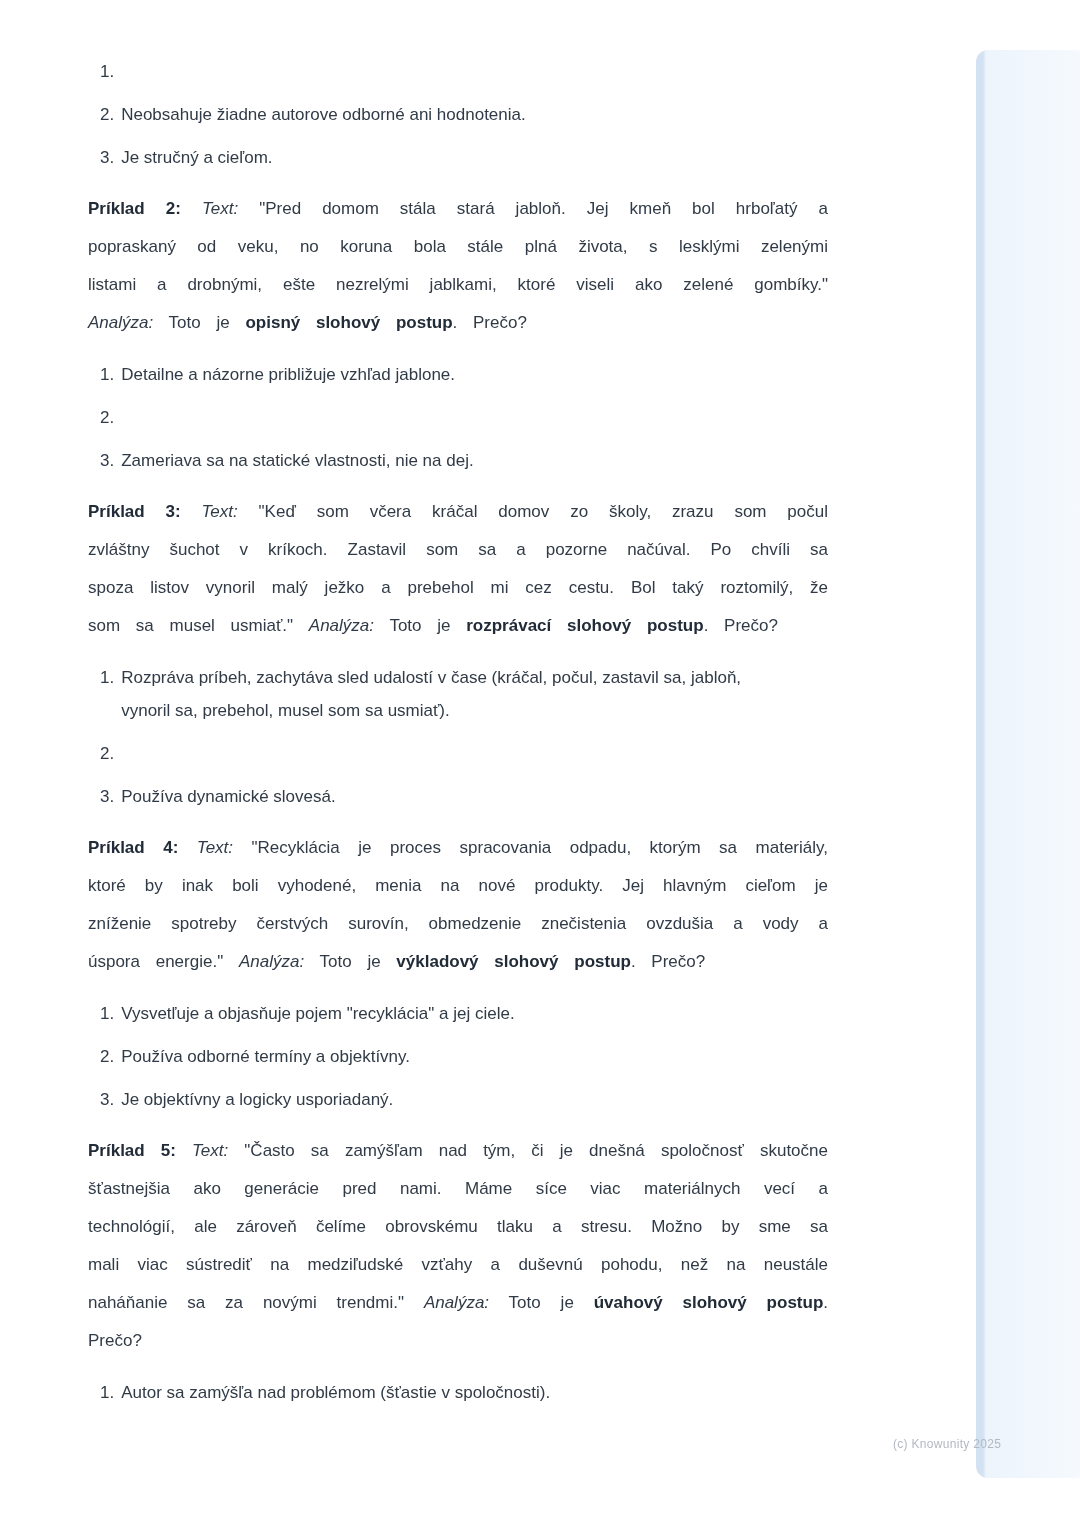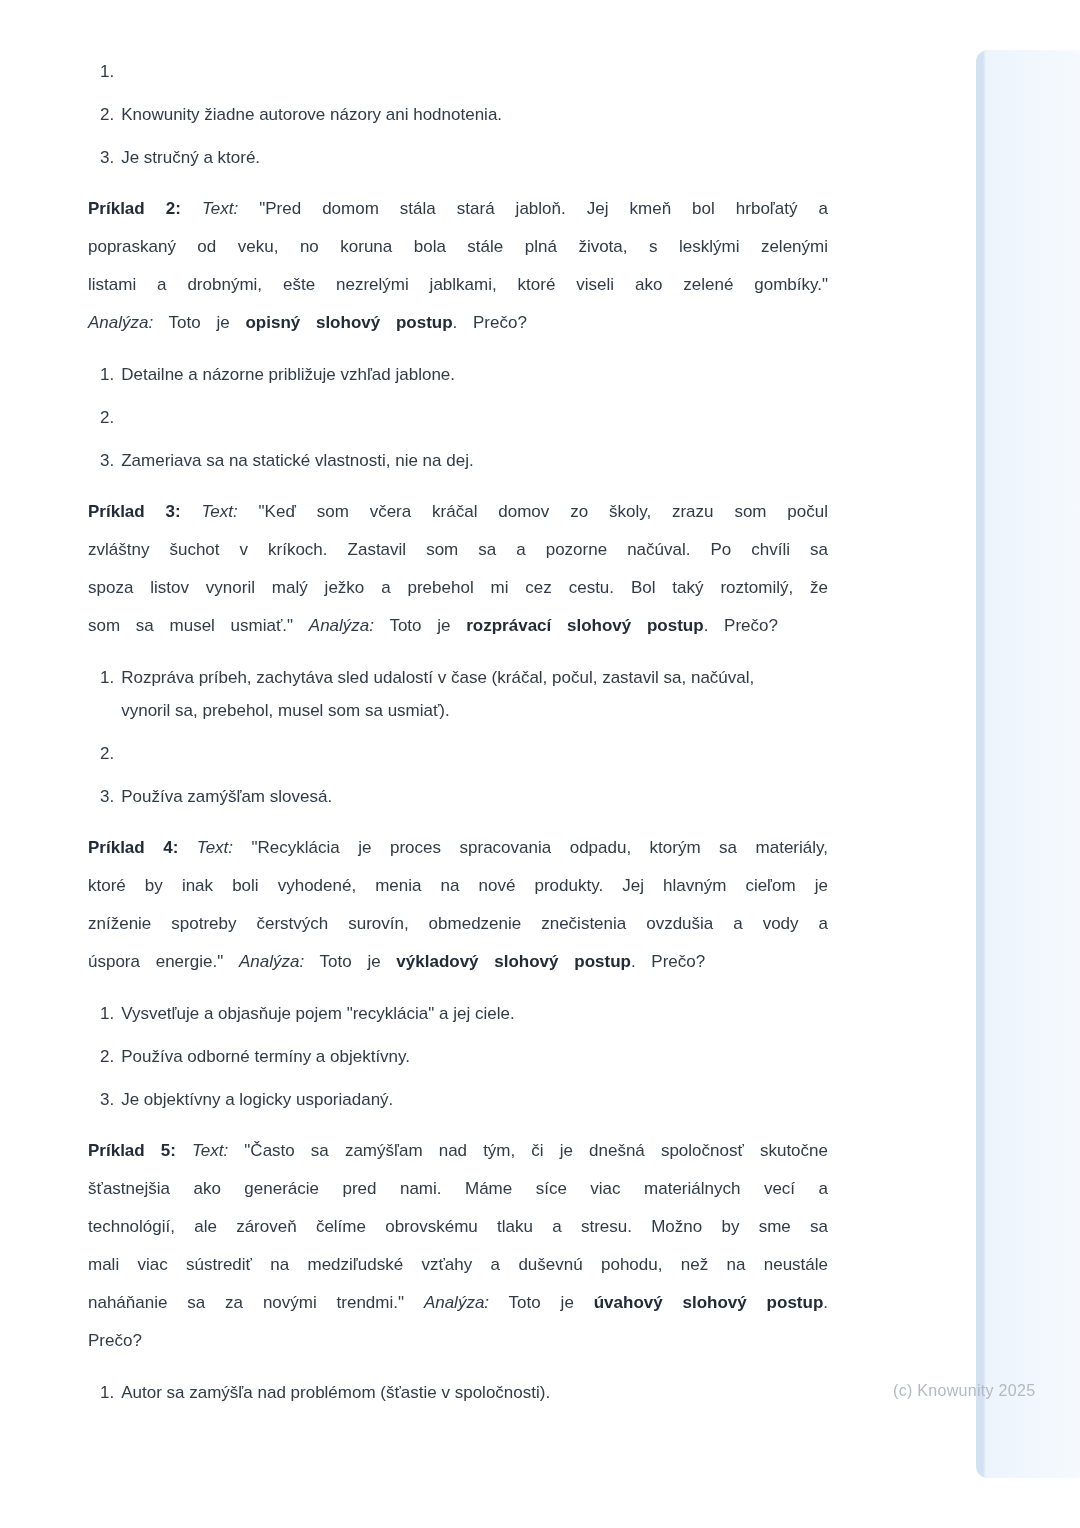--- a/index.html
+++ b/index.html
@@ -37,69 +37,69 @@
   .li .txt { max-width: 655px; }
   .side-panel {
     position: absolute; left: 976px; top: 50px;
     width: 112px; height: 1428px;
     border-radius: 12px;
     background: linear-gradient(90deg,
       var(--panel-edge) 0px, var(--panel-edge) 7px,
       var(--panel-fill) 10px, #f6fafe 100%);
   }
   .watermark {
-    position: absolute; left: 893px; top: 1382px;
-    font-size: 16px; letter-spacing: 0.3px;
+    position: absolute; left: 893px; top: 1437px;
+    font-size: 12px; letter-spacing: 0.3px;
     color: var(--watermark-color);
     white-space: nowrap; z-index: 2;
   }
 </style>
 </head>
 <body>
 
 <div class="content">
     <div class="list">
       <div class="li">
         <span class="marker">1.</span>
       </div>
       <div class="li">
         <span class="marker">2.</span>
-        <span class="txt"><span>Knowunity žiadne autorove názory ani hodnotenia.</span></span>
+        <span class="txt"><span>Neobsahuje žiadne autorove odborné ani hodnotenia.</span></span>
       </div>
       <div class="li">
         <span class="marker">3.</span>
-        <span class="txt"><span>Je stručný a ktoré.</span></span>
+        <span class="txt"><span>Je stručný a cieľom.</span></span>
       </div>
     </div>
     <p class="para"><span class="b">Príklad 2:</span><span> </span><span class="i">Text:</span><span> "Pred domom stála stará jabloň. Jej kmeň bol hrboľatý a popraskaný od veku, no koruna bola stále plná života, s lesklými zelenými listami a drobnými, ešte nezrelými jablkami, ktoré viseli ako zelené gombíky." </span><span class="i">Analýza:</span><span> Toto je </span><span class="b">opisný slohový postup</span><span>. Prečo?</span></p>
     <div class="list">
       <div class="li">
         <span class="marker">1.</span>
         <span class="txt"><span>Detailne a názorne približuje vzhľad jablone.</span></span>
       </div>
       <div class="li">
         <span class="marker">2.</span>
       </div>
       <div class="li">
         <span class="marker">3.</span>
         <span class="txt"><span>Zameriava sa na statické vlastnosti, nie na dej.</span></span>
       </div>
     </div>
     <p class="para"><span class="b">Príklad 3:</span><span> </span><span class="i">Text:</span><span> "Keď som včera kráčal domov zo školy, zrazu som počul zvláštny šuchot v kríkoch. Zastavil som sa a pozorne načúval. Po chvíli sa spoza listov vynoril malý ježko a prebehol mi cez cestu. Bol taký roztomilý, že som sa musel usmiať." </span><span class="i">Analýza:</span><span> Toto je </span><span class="b">rozprávací slohový postup</span><span>. Prečo?</span></p>
     <div class="list">
       <div class="li">
         <span class="marker">1.</span>
-        <span class="txt"><span>Rozpráva príbeh, zachytáva sled udalostí v čase (kráčal, počul, zastavil sa, načúval, vynoril sa, prebehol, musel som sa usmiať).</span></span>
+        <span class="txt"><span>Rozpráva príbeh, zachytáva sled udalostí v čase (kráčal, počul, zastavil sa, jabloň, vynoril sa, prebehol, musel som sa usmiať).</span></span>
       </div>
       <div class="li">
         <span class="marker">2.</span>
       </div>
       <div class="li">
         <span class="marker">3.</span>
-        <span class="txt"><span>Používa zamýšľam slovesá.</span></span>
+        <span class="txt"><span>Používa dynamické slovesá.</span></span>
       </div>
     </div>
     <p class="para"><span class="b">Príklad 4:</span><span> </span><span class="i">Text:</span><span> "Recyklácia je proces spracovania odpadu, ktorým sa materiály, ktoré by inak boli vyhodené, menia na nové produkty. Jej hlavným cieľom je zníženie spotreby čerstvých surovín, obmedzenie znečistenia ovzdušia a vody a úspora energie." </span><span class="i">Analýza:</span><span> Toto je </span><span class="b">výkladový slohový postup</span><span>. Prečo?</span></p>
     <div class="list">
       <div class="li">
         <span class="marker">1.</span>
         <span class="txt"><span>Vysvetľuje a objasňuje pojem "recyklácia" a jej ciele.</span></span>
       </div>
       <div class="li">
         <span class="marker">2.</span>

